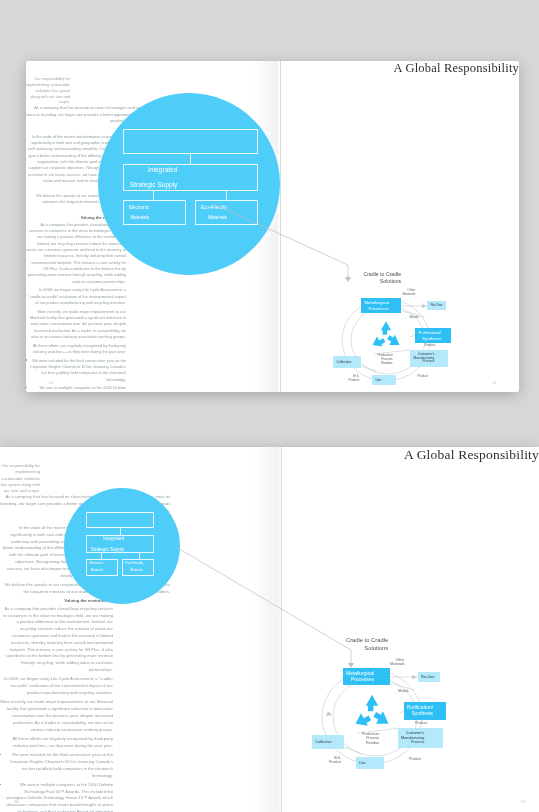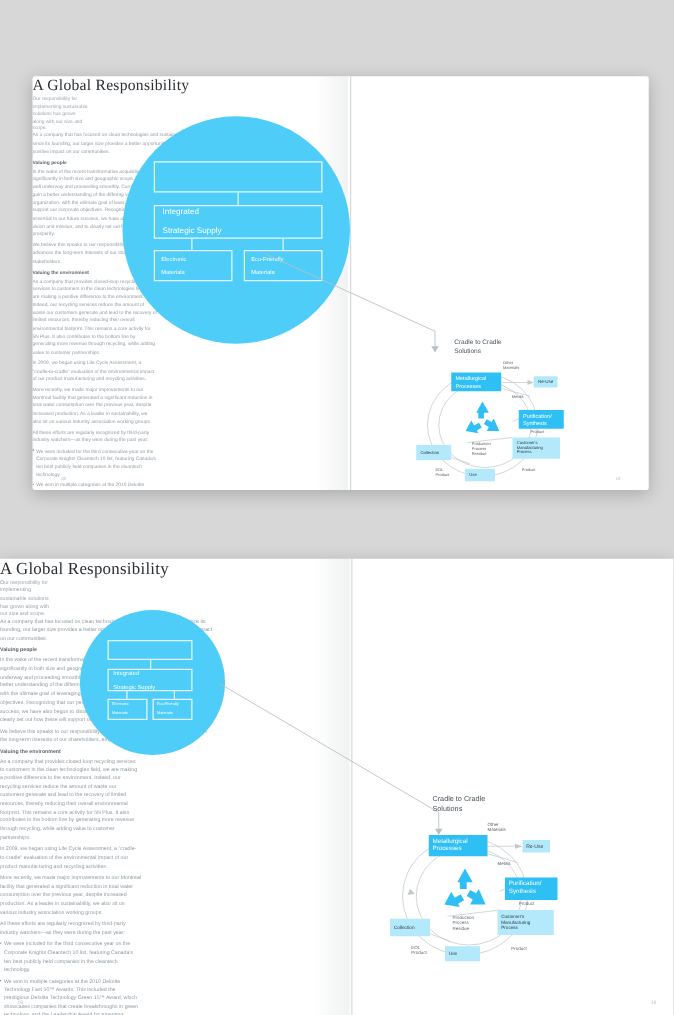--- a/index.html
+++ b/index.html
@@ -10,20 +10,21 @@
     overflow:hidden;
     position:relative;
   }
 
   
   .spread{
     position:absolute;
     background:#ffffff;
     box-shadow:0 3px 14px rgba(0,0,0,.22);
     overflow:hidden;
+    text-align:right;
   }
   .spread.top{ left:26px; top:61px; width:493px; height:331px; border-radius:2px;}
   .spread.bottom{ left:0px;  top:447px; width:539px; height:365px; border-radius:0;}
 
   
   .gutter{
     position:absolute;top:0;bottom:0;
     pointer-events:none;
   }
   .spread.top .gutter{ left:46%; width:9%;

